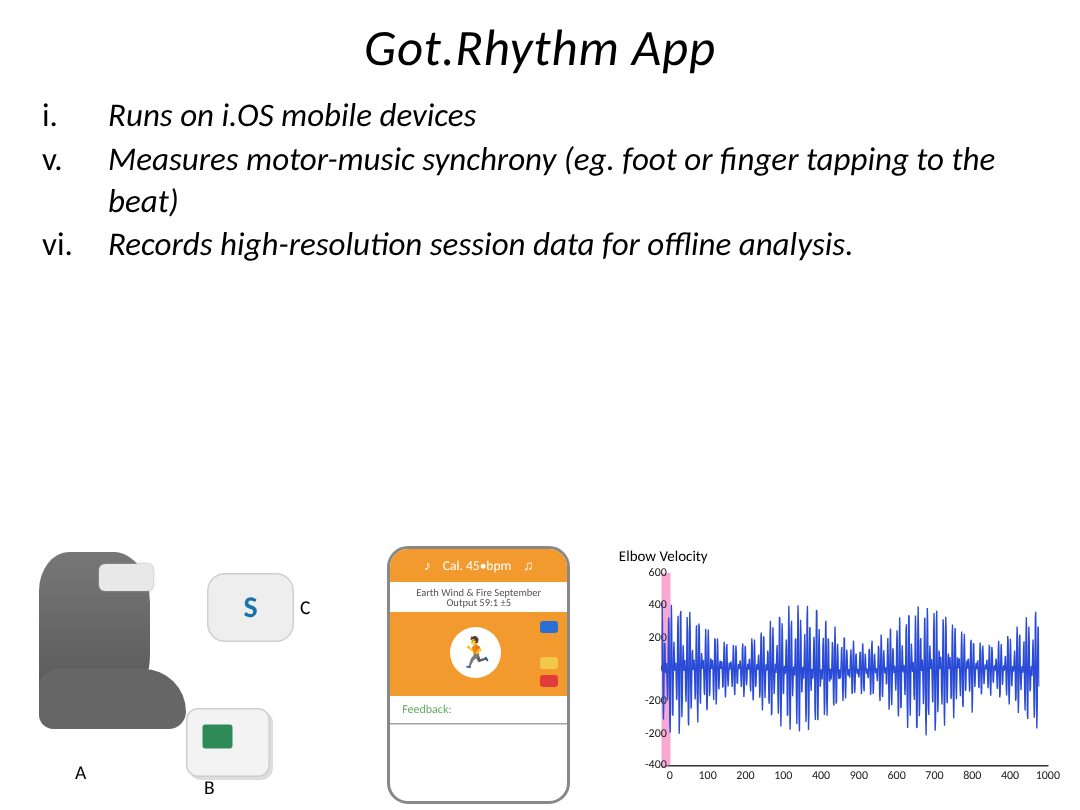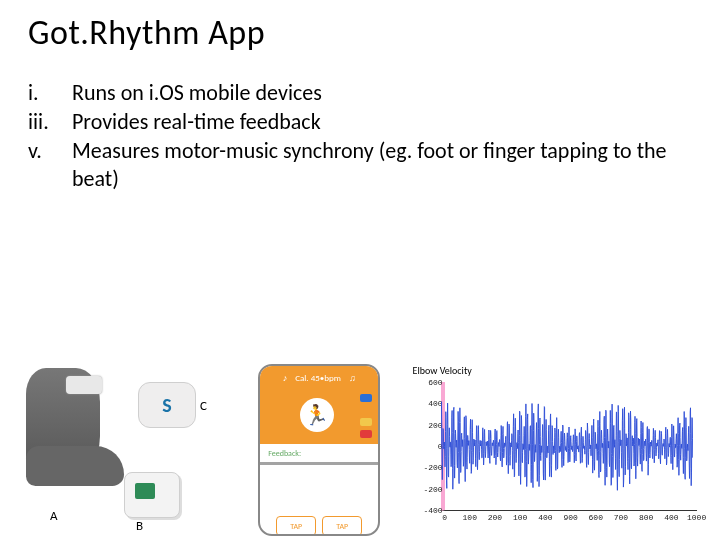--- a/index.html
+++ b/index.html
@@ -4,25 +4,25 @@
 <style>
   html, body { margin:0; padding:0; }
   body {
     width:720px; height:540px;
     background:#ffffff;
     font-family:"Calibri","Segoe UI",Arial,sans-serif;
     color:#000;
     overflow:hidden;
   }
   .slide { width:720px; height:540px; position:relative; box-sizing:border-box; padding:8px 28px 0 28px; }
-  .title { font-size:34px; font-weight:400; letter-spacing:0.5px; margin:4px 0 26px 0; }
+  .title { text-align:center; font-size:34px; font-weight:400; letter-spacing:0.5px; margin:4px 0 10px 0;font-style:italic; }
   .list { font-size:22px; line-height:1.28; }
   .row { display:flex; margin:1px 0; }
   .num { width:44px; flex-shrink:0; }
-  .txt { flex:1; }
+  .txt { flex:1;font-style:italic; }
   .figs { position:absolute; left:18px; bottom:6px; width:684px; height:170px; display:flex; gap:6px; }
   .panel { position:relative; background:#fff; }
   .panelA { width:208px; height:170px; }
   .panelB { width:178px; height:170px; }
   .panelC { width:292px; height:170px; }
   
   .sock {
     position:absolute; left:8px; top:4px; width:74px; height:112px;
     background:linear-gradient(#777,#555); border-radius:20px 24px 34px 18px / 26px 34px 44px 22px;
   }
@@ -58,52 +58,52 @@
   }
   .ph-top{height:22px; background:#f29a2e; font-size:9px; color:#fff; display:flex; align-items:center; justify-content:center; gap:8px;}
   .ph-sub{height:20px; background:#fff; font-size:7px; color:#555; display:flex; flex-direction:column; align-items:center; justify-content:center; line-height:1.0;}
   .ph-mid{height:56px; background:#f29a2e; position:relative;}
   .runner{
     position:absolute; left:40px; top:10px; width:34px; height:34px; border-radius:50%;
     background:#fff; display:flex; align-items:center; justify-content:center; color:#f26a1b; font-size:20px;
   }
   .dial{position:absolute; right:6px; top:6px; width:12px; height:44px; display:flex; flex-direction:column; justify-content:space-between;}
   .dial div{width:12px; height:8px; border-radius:2px;}
-  .ph-fdbk{height:18px; font-size:8px; color:#6a6; display:flex; align-items:center; padding-left:8px; border-bottom:3px solid #a3a3a3;}
+  .ph-fdbk{height:18px; font-size:8px; color:#6a6; display:flex; align-items:center; padding-left:8px; border-bottom:1px solid #a3a3a3;}
   .ph-tap{height:26px; display:flex; gap:6px; align-items:center; justify-content:center;margin-top:48px;}
   .tapbtn{width:38px; height:18px; border:1px solid #f29a2e; border-radius:4px; font-size:8px; color:#f29a2e; display:flex; align-items:center; justify-content:center;}
   .ph-ctrl{height:24px; display:flex; gap:8px; align-items:center; justify-content:center;}
   .ctrl{width:18px; height:18px; border-radius:50%; border:2px solid #f29a2e; display:flex; align-items:center; justify-content:center; color:#f29a2e; font-size:10px;}
   .ctrl.play{background:#f29a2e; color:#fff;}
   
   .chart-title{position:absolute; top:0; left:0; width:100%; font-size:10px; font-weight:400;}
-  .axes{position:absolute; left:28px; top:18px; width:252px; height:128px; border-left:4px solid #f9a8d4; border-bottom:1px solid #333;font-family:Liberation Mono, monospace;}
+  .axes{position:absolute; left:28px; top:18px; width:252px; height:128px; border-left:6px solid #f9a8d4; border-bottom:1px solid #333;}
   .yt{position:absolute; left:0; font-size:8px; color:#222; transform:translate(-100%,-50%); padding-right:2px;}
   .xt{position:absolute; bottom:-12px; font-size:8px; color:#222; transform:translateX(-50%);}
   .wave{position:absolute; left:28px; top:18px;}
 </style>
 </head>
 <body>
 
 <div class="slide">
 
   <div class="title">Got.Rhythm App</div>
 
   <div class="list">
     <div class="row">
       <div class="num">i.</div>
       <div class="txt">Runs on i.OS mobile devices</div>
     </div>
     <div class="row">
-      <div class="num">iii.</div>
-      <div class="txt">Provides real-time feedback</div>
+      <div class="num">v.</div>
+      <div class="txt">Measures motor-music synchrony (eg. foot or finger tapping to the beat)</div>
     </div>
     <div class="row">
-      <div class="num">v.</div>
-      <div class="txt">Measures motor-music synchrony (eg. foot or finger tapping to the beat)</div>
+      <div class="num">vi.</div>
+      <div class="txt">Records high-resolution session  data for offline analysis.</div>
     </div>
   </div>
 
   <div class="figs">
 
     <div class="panel panelA">
       <div class="sock">
         <div class="band"></div>
       </div>
       <div class="chipC">
@@ -114,20 +114,24 @@
       <div class="labB">B</div>
       <div class="labC">C</div>
     </div>
 
     <div class="panel panelB">
       <div class="phone">
         <div class="ph-top">
           <span>♪</span>
           <span>Cal. 45•bpm</span>
           <span>♫</span>
+        </div>
+        <div class="ph-sub">
+          <span>Earth Wind &amp; Fire September</span>
+          <span>Output 59:1 ±5</span>
         </div>
         <div class="ph-mid">
           <div class="runner">🏃</div>
           <div class="dial">
             <div style="background:#2a6fd6"></div>
             <div style="background:#f29a2e"></div>
             <div style="background:#f2c84b"></div>
             <div style="background:#e23b3b"></div>
           </div>
         </div>

